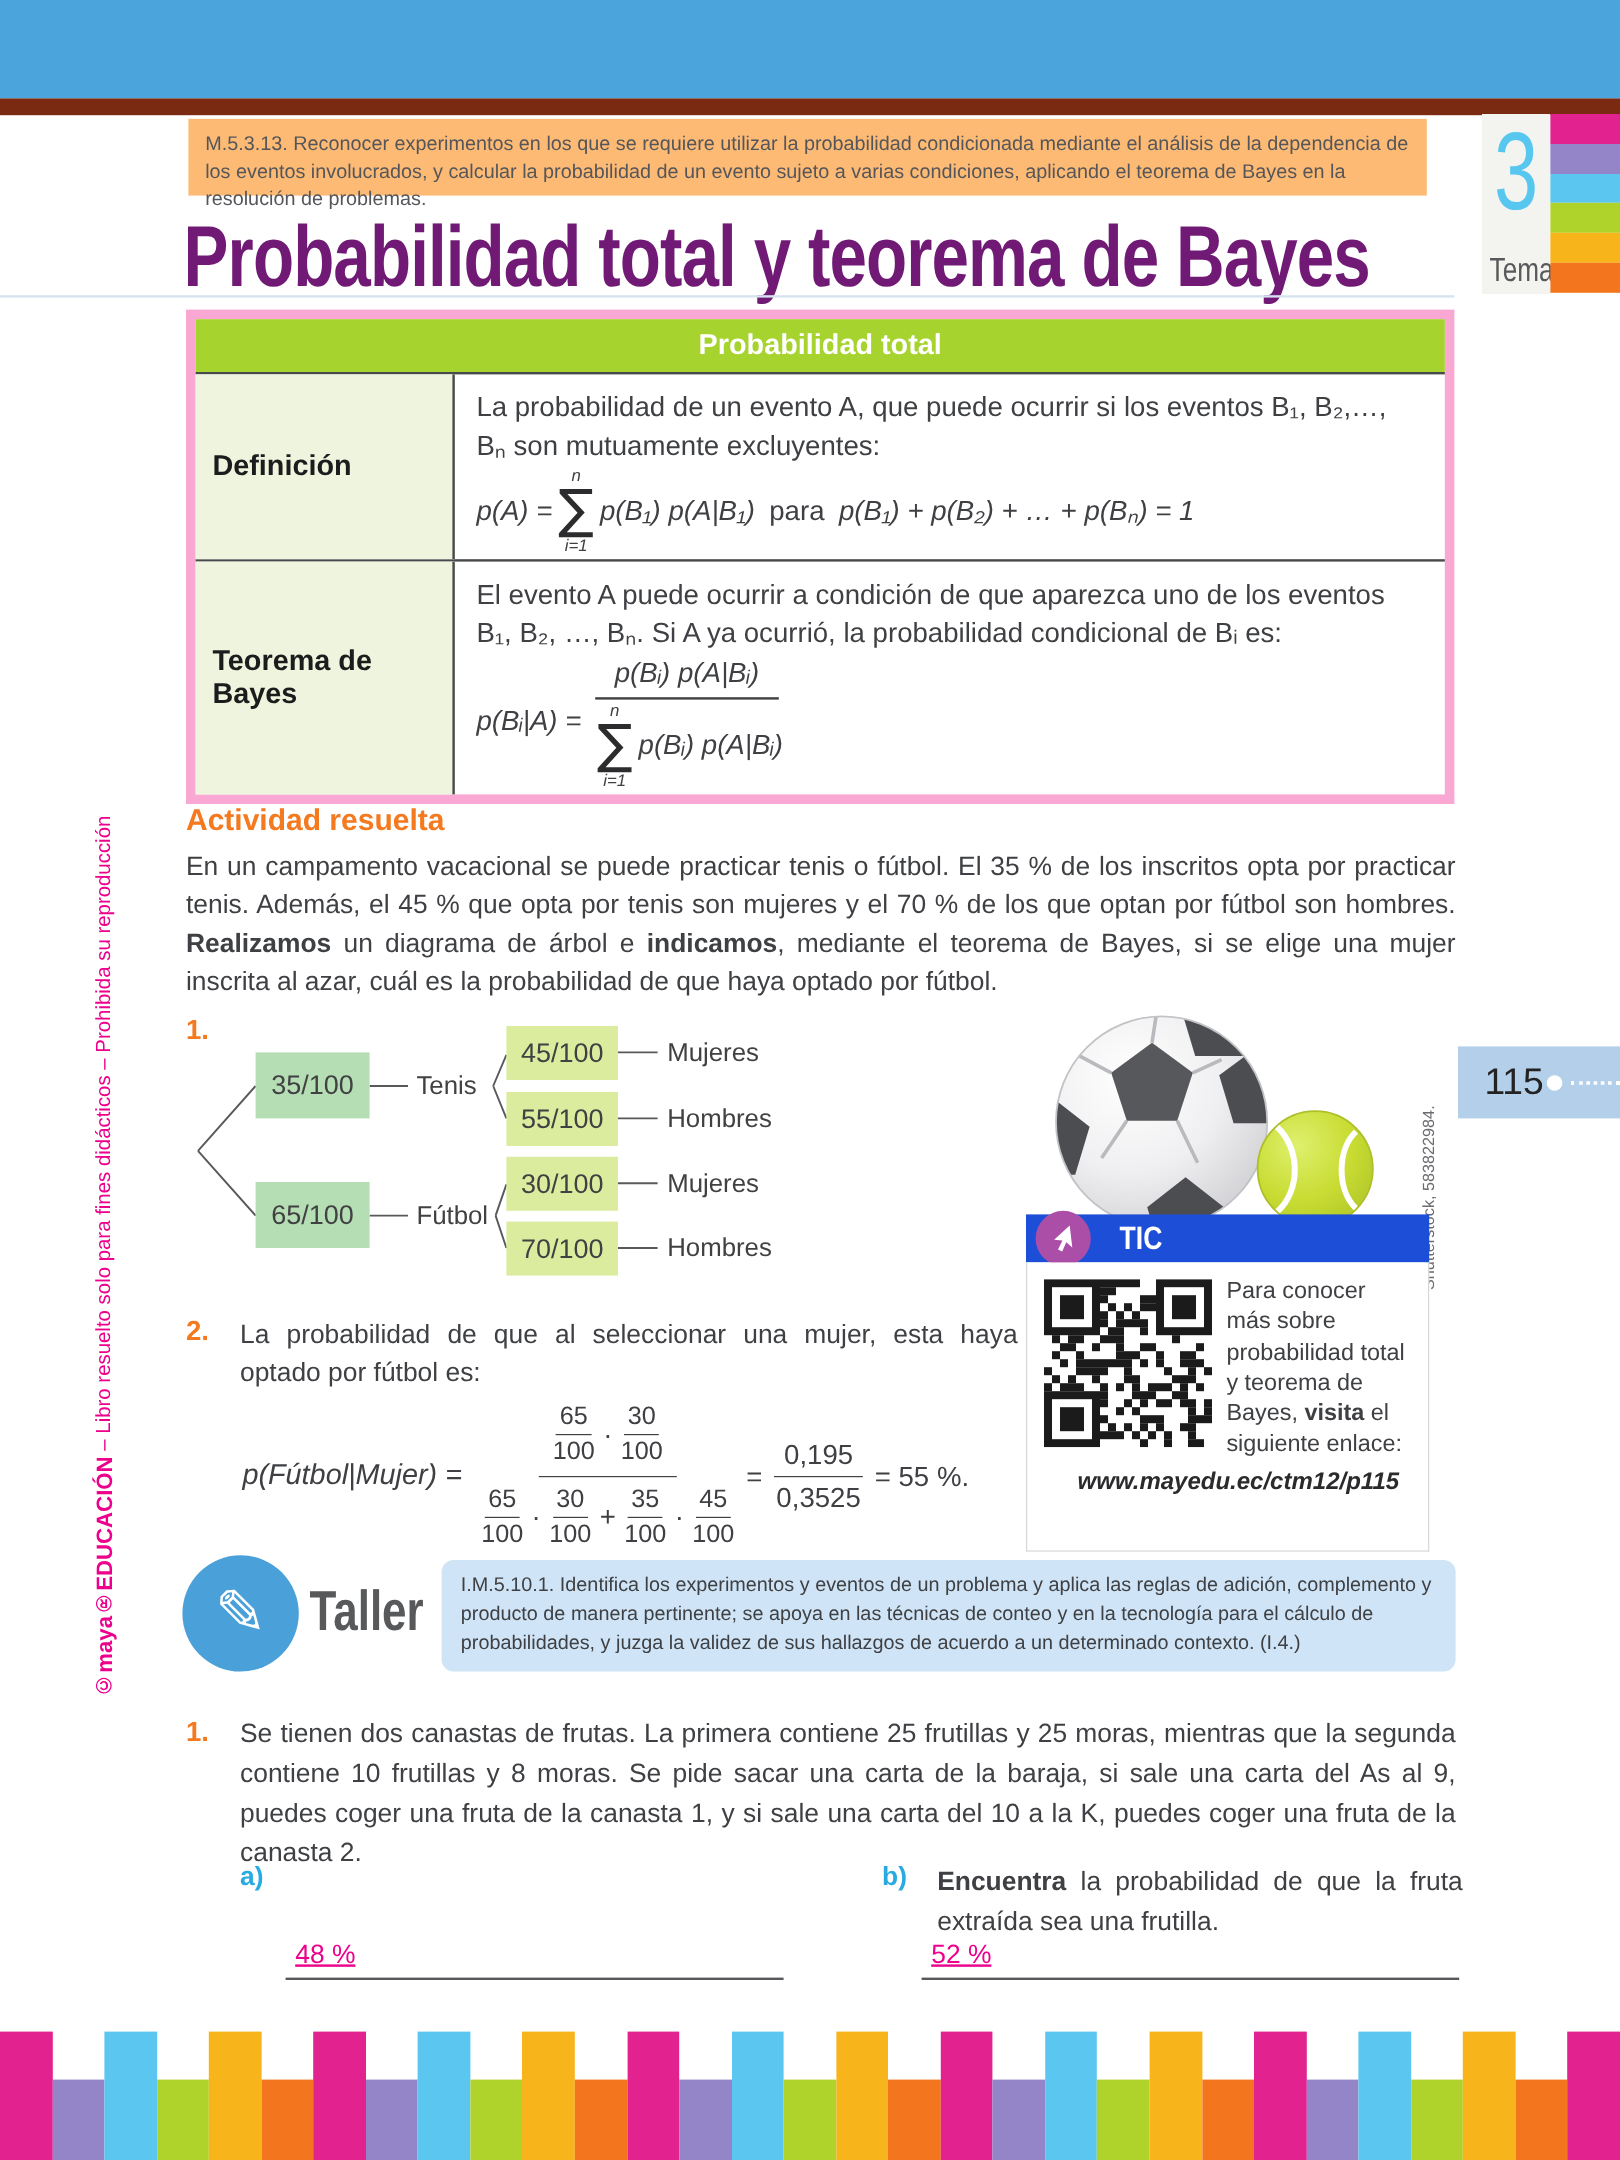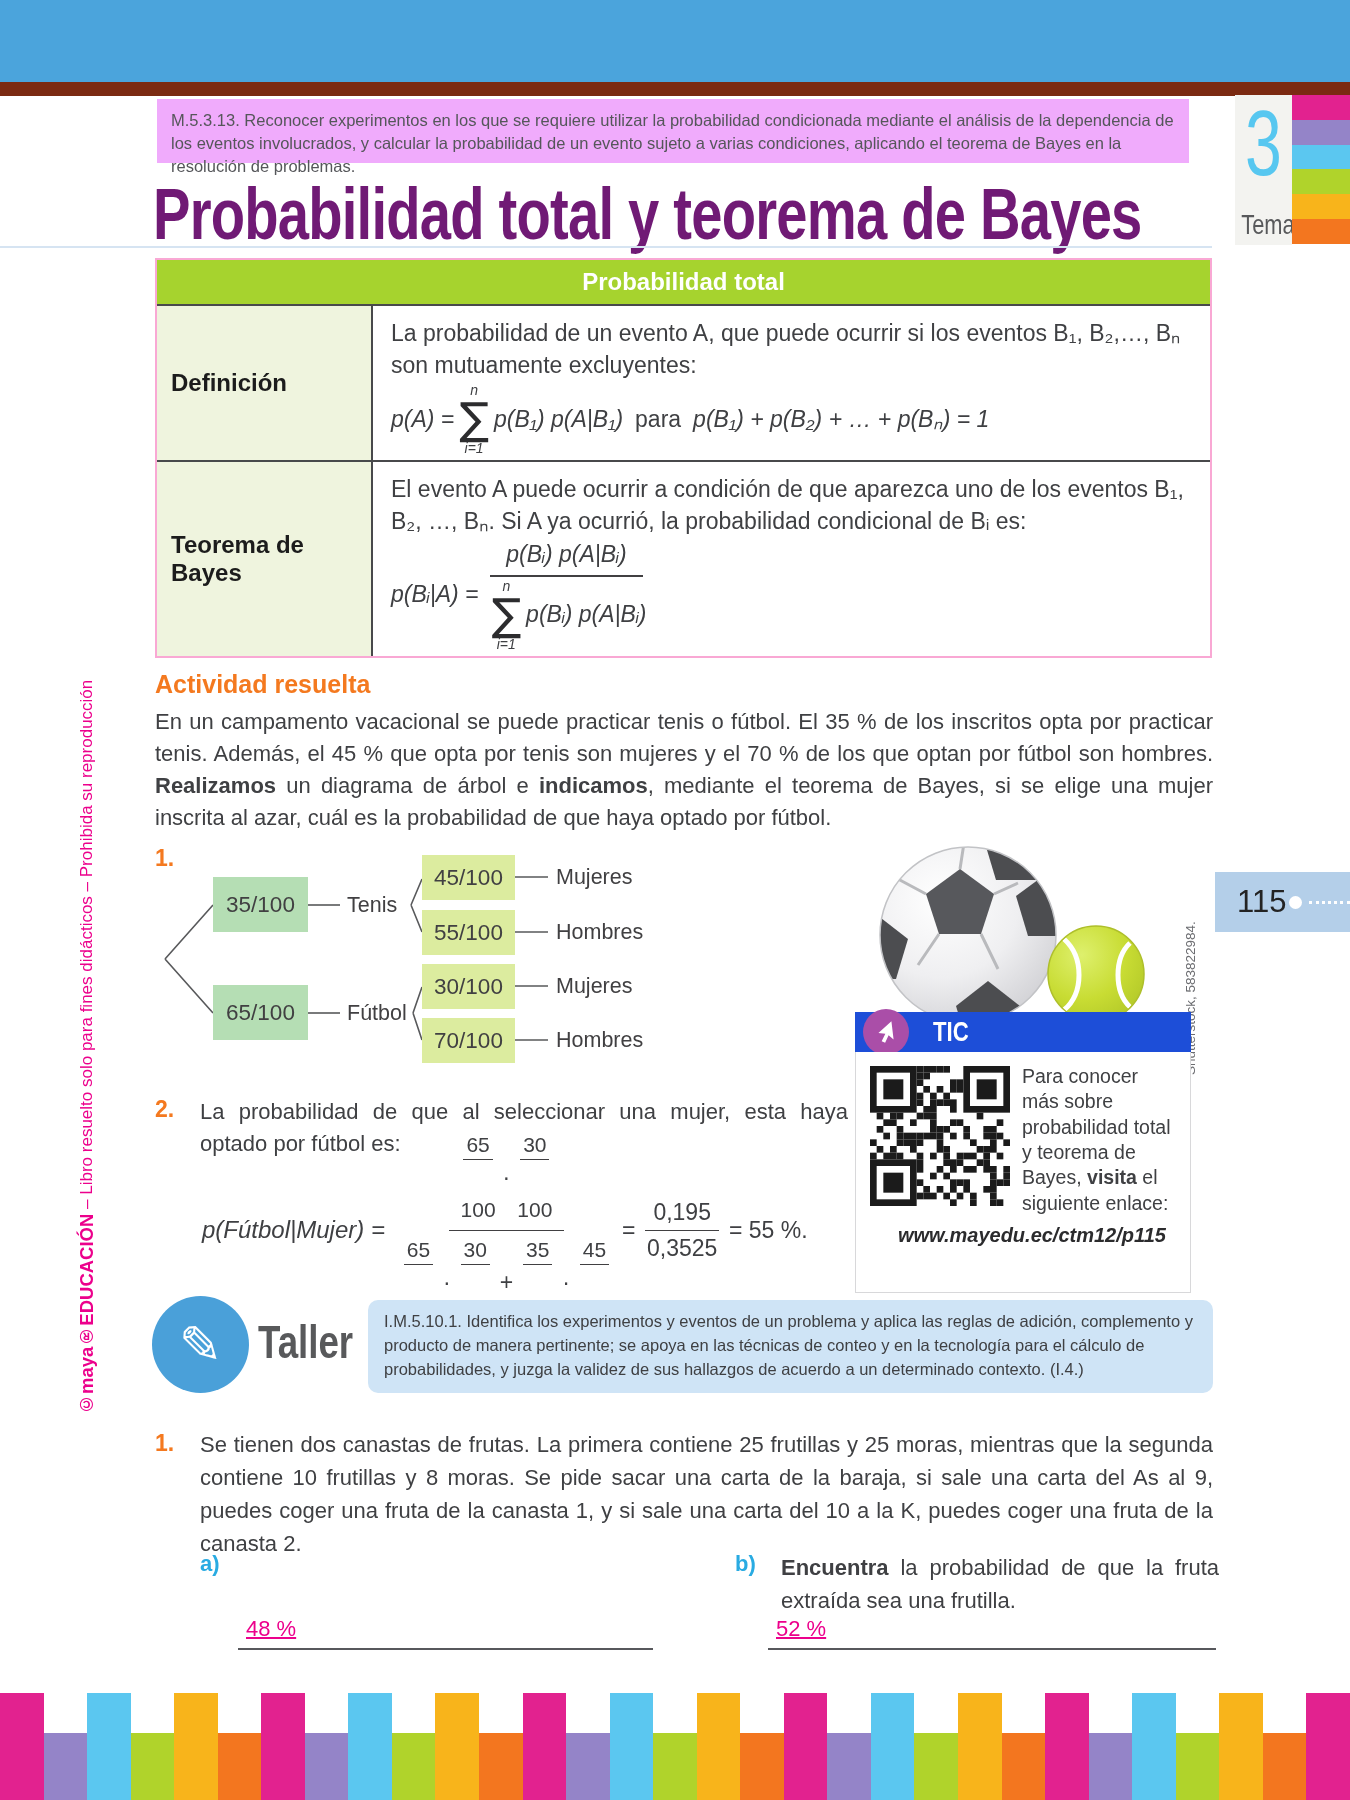--- a/index.html
+++ b/index.html
@@ -5,39 +5,39 @@
   html,body{margin:0;padding:0;background:#9a9a9a;}
   #page{position:relative;width:1350px;height:1800px;background:#ffffff;overflow:hidden;
         font-family:"Liberation Sans",sans-serif;color:#3f4043;margin:0 auto;}
   .abs{position:absolute;}
   .cond{display:inline-block;transform:scaleX(0.78);transform-origin:0 50%;white-space:nowrap;}
 
   
   .topbar{left:0;top:0;width:1350px;height:82px;background:#4ba4dc;}
   .topstripe{left:0;top:82px;width:1350px;height:14px;background:#7b2a12;}
 
-  .std-box{left:157px;top:99px;width:1032px;height:64px;background:#f0abfc;box-sizing:border-box;
+  .std-box{left:157px;top:99px;width:1032px;height:64px;background:#fdba74;box-sizing:border-box;
            padding:10px 14px;font-size:16.5px;line-height:1.4;color:#55565a;}
 
   .page-title{left:153px;top:178px;font-size:72px;font-weight:700;color:#701a75;letter-spacing:-1px;line-height:1;}
   .title-rule{left:0;top:246px;width:1212px;height:2px;background:#d6e4f2;}
 
   
   .tema-badge{left:1235px;top:95px;width:57px;height:150px;background:#f3f3f0;text-align:center;}
   .tema-number{position:absolute;left:0;top:2px;width:100%;font-size:92px;line-height:1;color:#57c7f0;
                transform:scaleX(0.72);transform-origin:50% 0;}
   .tema-label{position:absolute;left:0;bottom:4px;width:100%;font-size:28px;color:#58595b;
               transform:scaleX(0.78);transform-origin:50% 50%;}
   .color-stack{left:1292px;top:95px;width:58px;height:149px;display:flex;flex-direction:column;}
   .color-stack div{flex:1;}
   .st-m{background:#e2228f;} .st-p{background:#9484c8;} .st-b{background:#5bc7f0;}
   .st-g{background:#b0d32b;} .st-y{background:#f8b41b;} .st-o{background:#f3761f;}
 
   
-  .prob-table{left:155px;top:258px;width:1057px;border:2px solid #f9a8d4;box-sizing:border-box;background:#fff;}
+  .prob-table{left:155px;top:258px;width:1057px;border:8px solid #f9a8d4;box-sizing:border-box;background:#fff;}
   .t-header{height:44px;line-height:44px;background:#a6d32e;color:#fff;font-weight:700;font-size:24px;text-align:center;}
   .t-row{display:flex;border-top:2px solid #48494b;box-sizing:border-box;}
   .t-row.def{height:156px;} .t-row.bayes{height:196px;}
   .t-label{width:216px;flex:0 0 216px;background:#eff4de;border-right:2px solid #48494b;box-sizing:border-box;
            display:flex;align-items:center;padding:0 14px;font-weight:700;font-size:24px;color:#1c1c1c;}
   .t-body{flex:1;padding:12px 18px 8px;font-size:23px;line-height:1.38;color:#3f4043;box-sizing:border-box;}
   .math{font-style:italic;}
   .f-row{display:flex;align-items:center;font-size:23px;margin-top:2px;}
   .sum{display:inline-flex;flex-direction:column;align-items:center;line-height:1;margin:0 5px;}
   .sum .lim{font-size:14px;font-style:italic;color:#3f4043;}
@@ -83,21 +83,21 @@
   .qr{float:left;width:140px;height:140px;margin:2px 12px 6px 2px;background:#fff;}
   .tic-text{font-size:19.5px;line-height:1.3;color:#3f4043;}
   .tic-link{display:block;clear:none;font-style:italic;font-size:20px;font-weight:600;margin:6px 0 0 30px;color:#2b2b2d;
             text-decoration:none;}
 
   
   .act2-text{left:200px;top:1096px;width:648px;font-size:22px;line-height:1.46;text-align:justify;}
   .act2-formula{left:202px;top:1165px;width:690px;height:130px;display:flex;align-items:center;font-size:23px;color:#3f4043;}
   .sf{display:inline-flex;flex-direction:column;align-items:center;font-size:21px;line-height:1.15;}
   .sf .t{border-bottom:1.5px solid #414042;padding:0 3px 2px;}
-  .sf .m{padding-top:2px;margin-top:36px;}
+  .sf .m{padding-top:2px;}
   .op{margin:0 7px;}
   .bigfrac{display:inline-flex;flex-direction:column;align-items:center;margin:0 10px;}
   .bigfrac .bf-top{display:flex;align-items:center;border-bottom:1.5px solid #414042;padding:0 12px 7px;}
   .bigfrac .bf-bot{display:flex;align-items:center;padding-top:7px;}
   .rfrac{display:inline-flex;flex-direction:column;align-items:center;margin:0 10px;font-size:23px;}
   .rfrac .t{border-bottom:1.5px solid #414042;padding:0 8px 4px;}
   .rfrac .m{padding-top:4px;}
 
   
   .taller-circle{left:152px;top:1296px;width:97px;height:97px;border-radius:50%;background:#4aa0d9;

